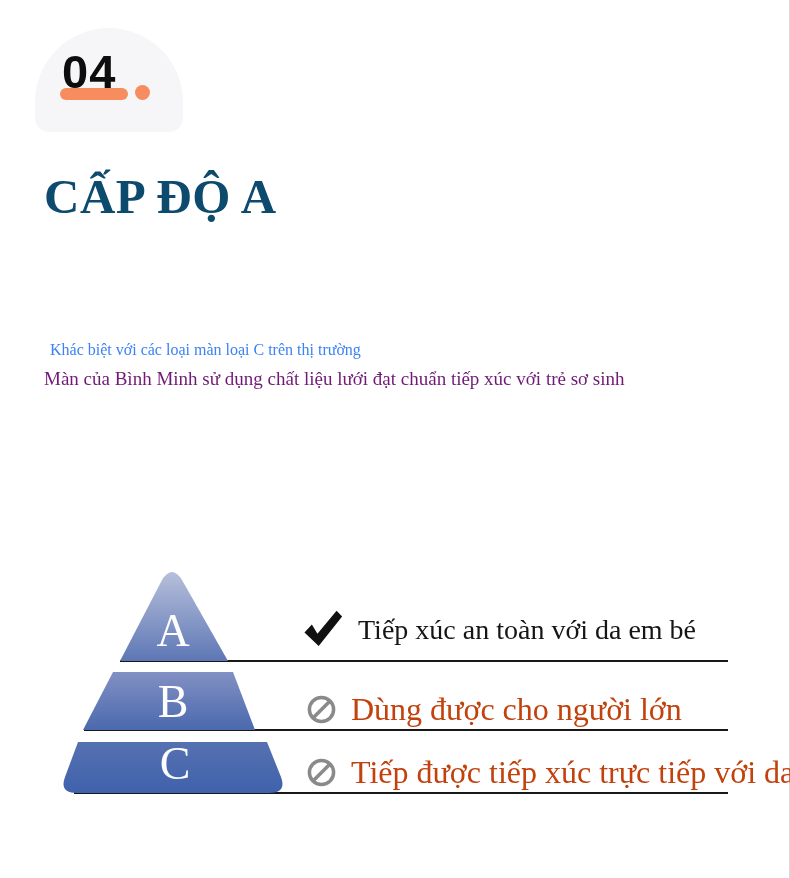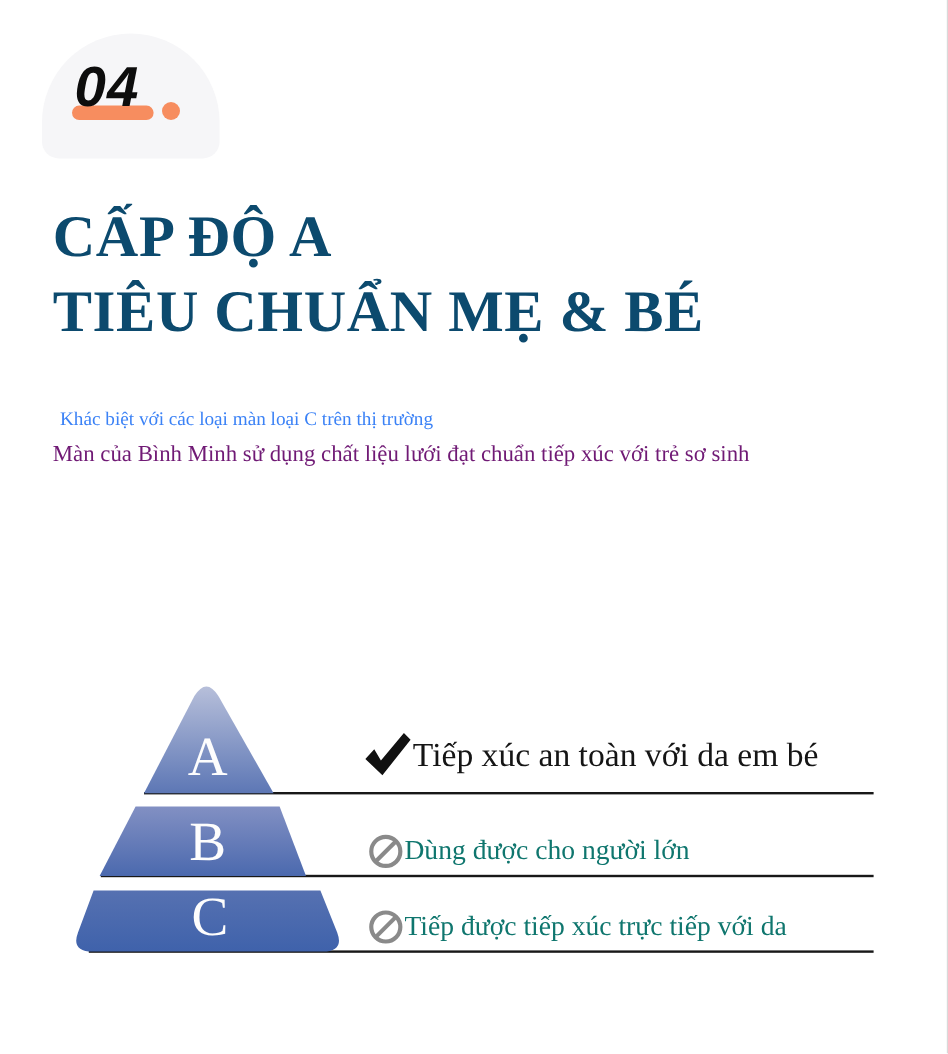--- a/index.html
+++ b/index.html
@@ -7,62 +7,61 @@
     width:790px;height:878px;position:relative;background:#ffffff;
     font-family:"Liberation Serif","DejaVu Serif",serif;
     overflow:hidden;
   }
   .edge-right{position:absolute;right:0;top:0;width:1px;height:100%;background:#d9d9d9;}
 
   
   .badge{position:absolute;left:35px;top:28px;width:148px;height:104px;
     background:#f6f6f8;border-radius:74px 74px 14px 14px;}
   .badge-num{position:absolute;left:27px;top:20px;font-family:"Liberation Sans",sans-serif;
-    font-weight:700;font-size:47px;line-height:47px;color:#0d0d0d;letter-spacing:1px;z-index:2;font-style:italic;}
+    font-weight:700;font-size:47px;line-height:47px;color:#0d0d0d;letter-spacing:1px;z-index:2;}
   .badge-underline{position:absolute;left:25px;top:60px;width:68px;height:12px;
     border-radius:7px;background:#F78D5F;z-index:1;}
   .badge-dot{position:absolute;left:100px;top:57px;width:15px;height:15px;
     border-radius:50%;background:#F78D5F;}
 
   
   .title{position:absolute;left:44px;top:165px;margin:0;
     font-weight:700;font-size:49px;line-height:63px;color:#0c4a6e;letter-spacing:0.5px;}
   .sub1{position:absolute;left:50px;top:338px;margin:0;font-size:16px;line-height:24px;color:#3b82f6;}
   .sub2{position:absolute;left:44px;top:367px;margin:0;font-size:19px;line-height:24px;color:#701a75;}
 
   
   .rule{position:absolute;height:2px;background:#181818;z-index:1;}
   .rule-a{left:120px;top:660px;width:608px;}
   .rule-b{left:84px;top:729px;width:644px;}
   .rule-c{left:74px;top:792px;width:654px;}
   .pyramid-svg{position:absolute;left:55px;top:566px;z-index:2;}
   .pyr-letter{font-family:"Liberation Serif","DejaVu Serif",serif;fill:#fdfdfd;font-size:46px;}
 
-  .note-row{position:absolute;display:flex;align-items:center;z-index:3;}
+  .note-row{position:absolute;display:flex;align-items:center;gap:14px;z-index:3;}
   .row-a{left:302px;top:608px;height:44px;}
   .row-b{left:306px;top:692px;height:34px;}
   .row-c{left:306px;top:755px;height:34px;}
   .row-a .note-text{font-size:28px;color:#151515;white-space:nowrap;}
-  .row-b .note-text,.row-c .note-text{font-size:23px;color:#0f766e;white-space:nowrap;}
+  .row-b .note-text,.row-c .note-text{font-size:32px;color:#c2410c;white-space:nowrap;}
   .icon-box{display:inline-flex;align-items:center;justify-content:center;}
 </style>
 </head>
 <body>
 
 <div class="edge-right"></div>
 
 <div class="badge">
   <div class="badge-underline"></div>
   <div class="badge-num">04</div>
   <div class="badge-dot"></div>
 </div>
 
 <h1 class="title">
     <div>CẤP ĐỘ A</div>
-    <div>TIÊU CHUẨN MẸ &amp; BÉ</div>
   </h1>
 <p class="sub1">Khác biệt với các loại màn loại C trên thị trường</p>
 <p class="sub2">Màn của Bình Minh sử dụng chất liệu lưới đạt chuẩn tiếp xúc với trẻ sơ sinh</p>
 
 <div class="rule rule-a"></div>
 <div class="rule rule-b"></div>
 <div class="rule rule-c"></div>
 
 <svg class="pyramid-svg" width="236" height="232" viewBox="0 0 236 232">
   <defs>

